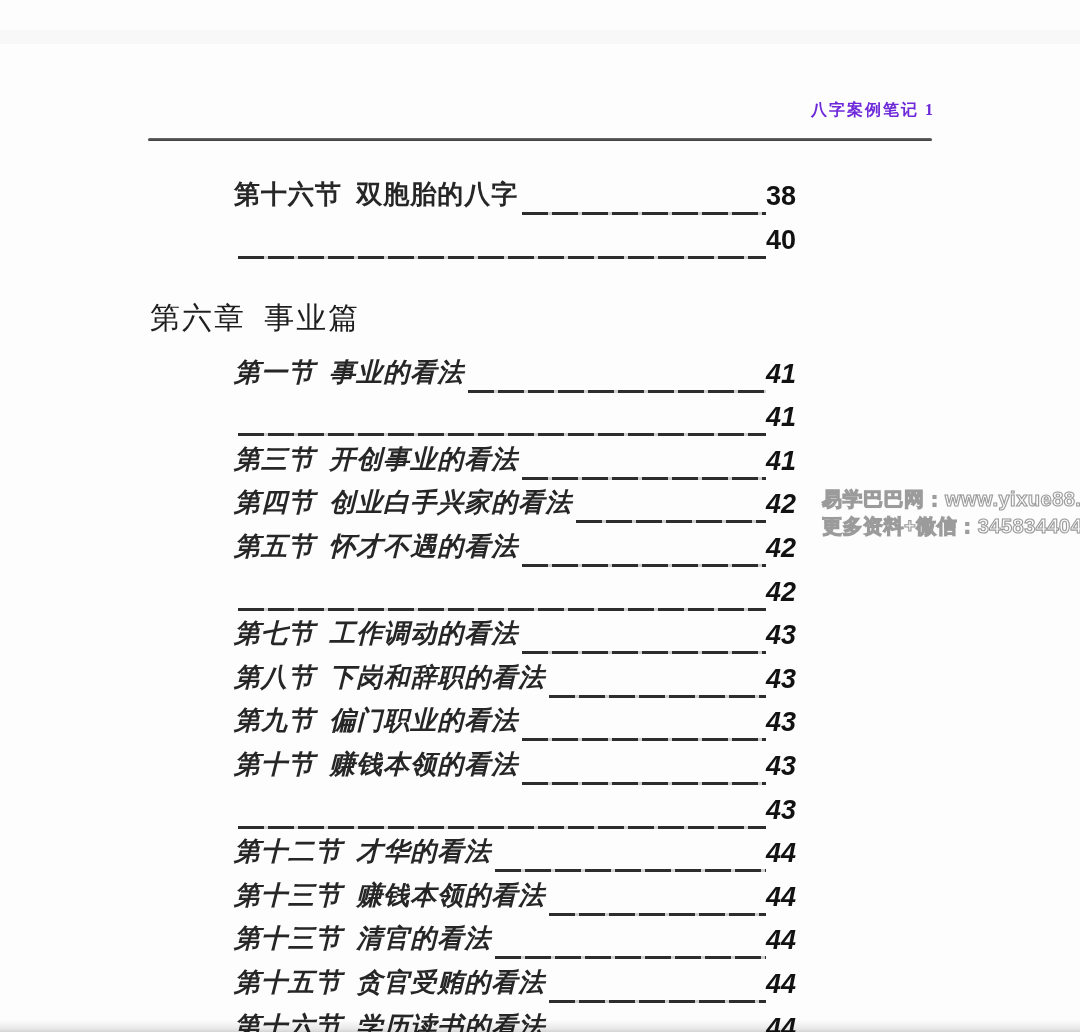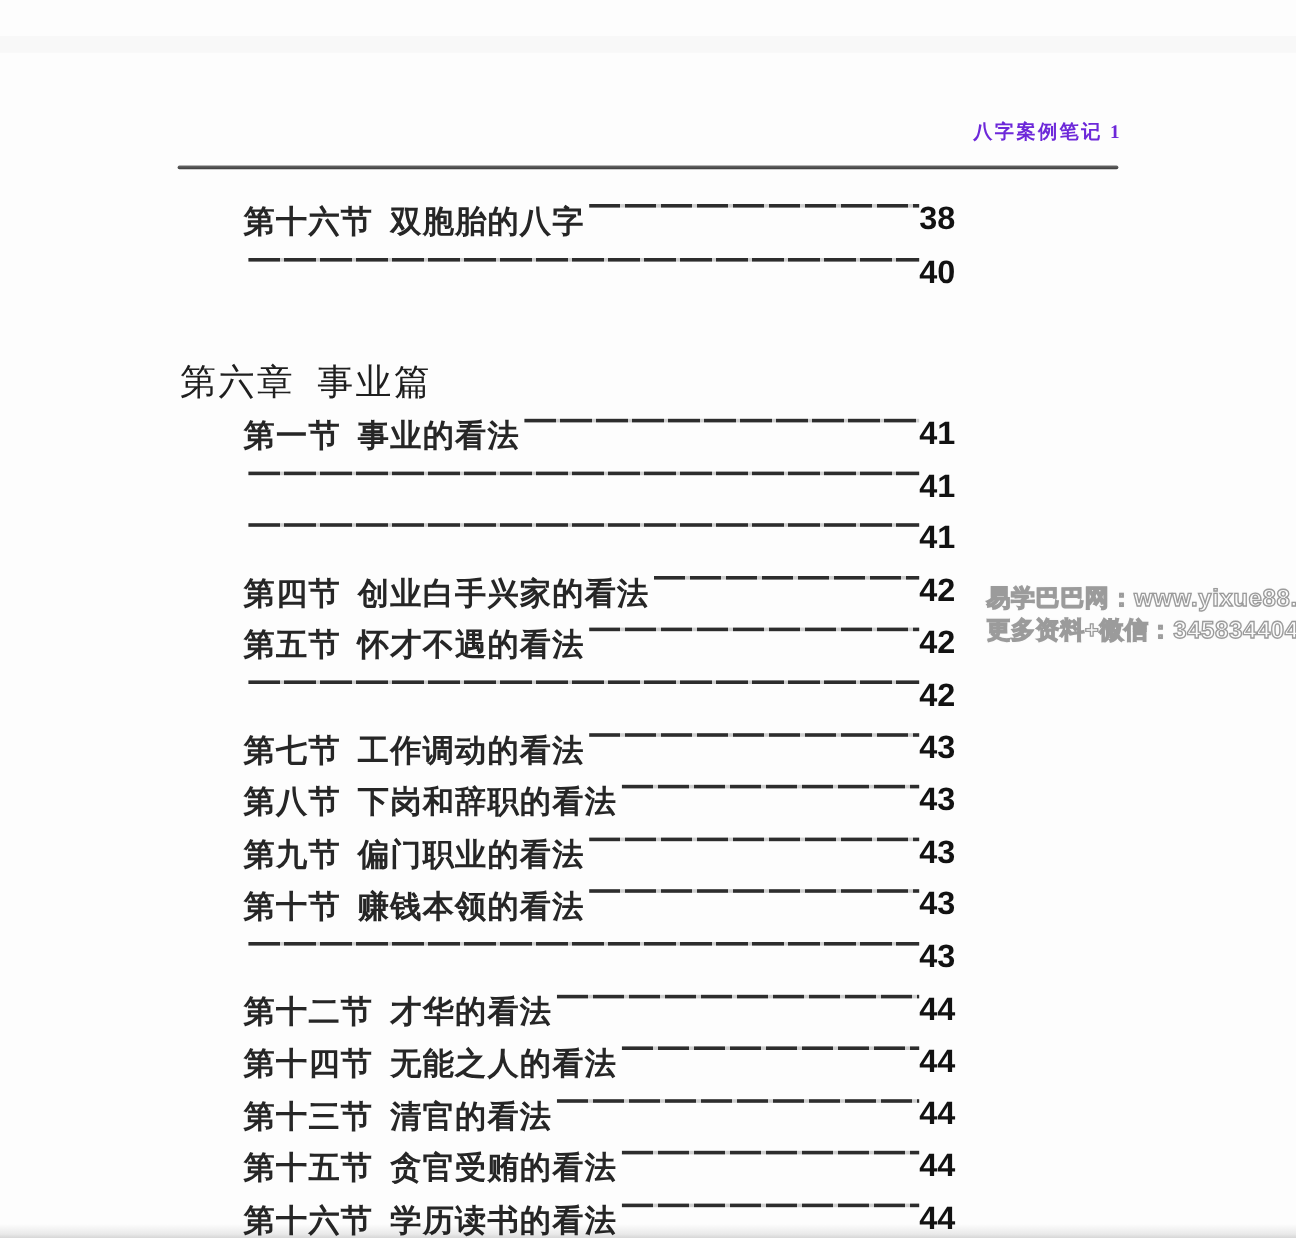--- a/index.html
+++ b/index.html
@@ -50,24 +50,25 @@
   }
   .toc-list {
     position: absolute;
     left: 203px;
     width: 597px;
   }
   .toc-list.leading { top: 167px; }
   .toc-list.chapter { top: 346px; }
   .toc-row {
     display: flex;
-    align-items: flex-start;
+    align-items: flex-end;
+    margin-left: 31px;
   }
   .toc-list.leading .toc-row { height: 44.5px; }
-  .toc-list.chapter .toc-row { height: 43.6px; }
+  .toc-list.chapter .toc-row { height: 43.6px; font-style: italic; }
   .toc-label {
     font-size: 26px;
     font-weight: 700;
     color: #262626;
     letter-spacing: 1px;
     word-spacing: 6px;
     white-space: nowrap;
   }
   .toc-leader {
     flex: 1;
@@ -140,20 +141,21 @@
     <div class="toc-row">
       <span class="toc-label">第一节 事业的看法</span>
       <span class="toc-leader"></span>
       <span class="toc-page">41</span>
     </div>
     <div class="toc-row">
       <span class="toc-leader"></span>
       <span class="toc-page">41</span>
     </div>
     <div class="toc-row">
+      <span class="toc-label">第三节 开创事业的看法</span>
       <span class="toc-leader"></span>
       <span class="toc-page">41</span>
     </div>
     <div class="toc-row">
       <span class="toc-label">第四节 创业白手兴家的看法</span>
       <span class="toc-leader"></span>
       <span class="toc-page">42</span>
     </div>
     <div class="toc-row">
       <span class="toc-label">第五节 怀才不遇的看法</span>
@@ -187,21 +189,21 @@
     <div class="toc-row">
       <span class="toc-leader"></span>
       <span class="toc-page">43</span>
     </div>
     <div class="toc-row">
       <span class="toc-label">第十二节 才华的看法</span>
       <span class="toc-leader"></span>
       <span class="toc-page">44</span>
     </div>
     <div class="toc-row">
-      <span class="toc-label">第十四节 无能之人的看法</span>
+      <span class="toc-label">第十三节 赚钱本领的看法</span>
       <span class="toc-leader"></span>
       <span class="toc-page">44</span>
     </div>
     <div class="toc-row">
       <span class="toc-label">第十三节 清官的看法</span>
       <span class="toc-leader"></span>
       <span class="toc-page">44</span>
     </div>
     <div class="toc-row">
       <span class="toc-label">第十五节 贪官受贿的看法</span>

